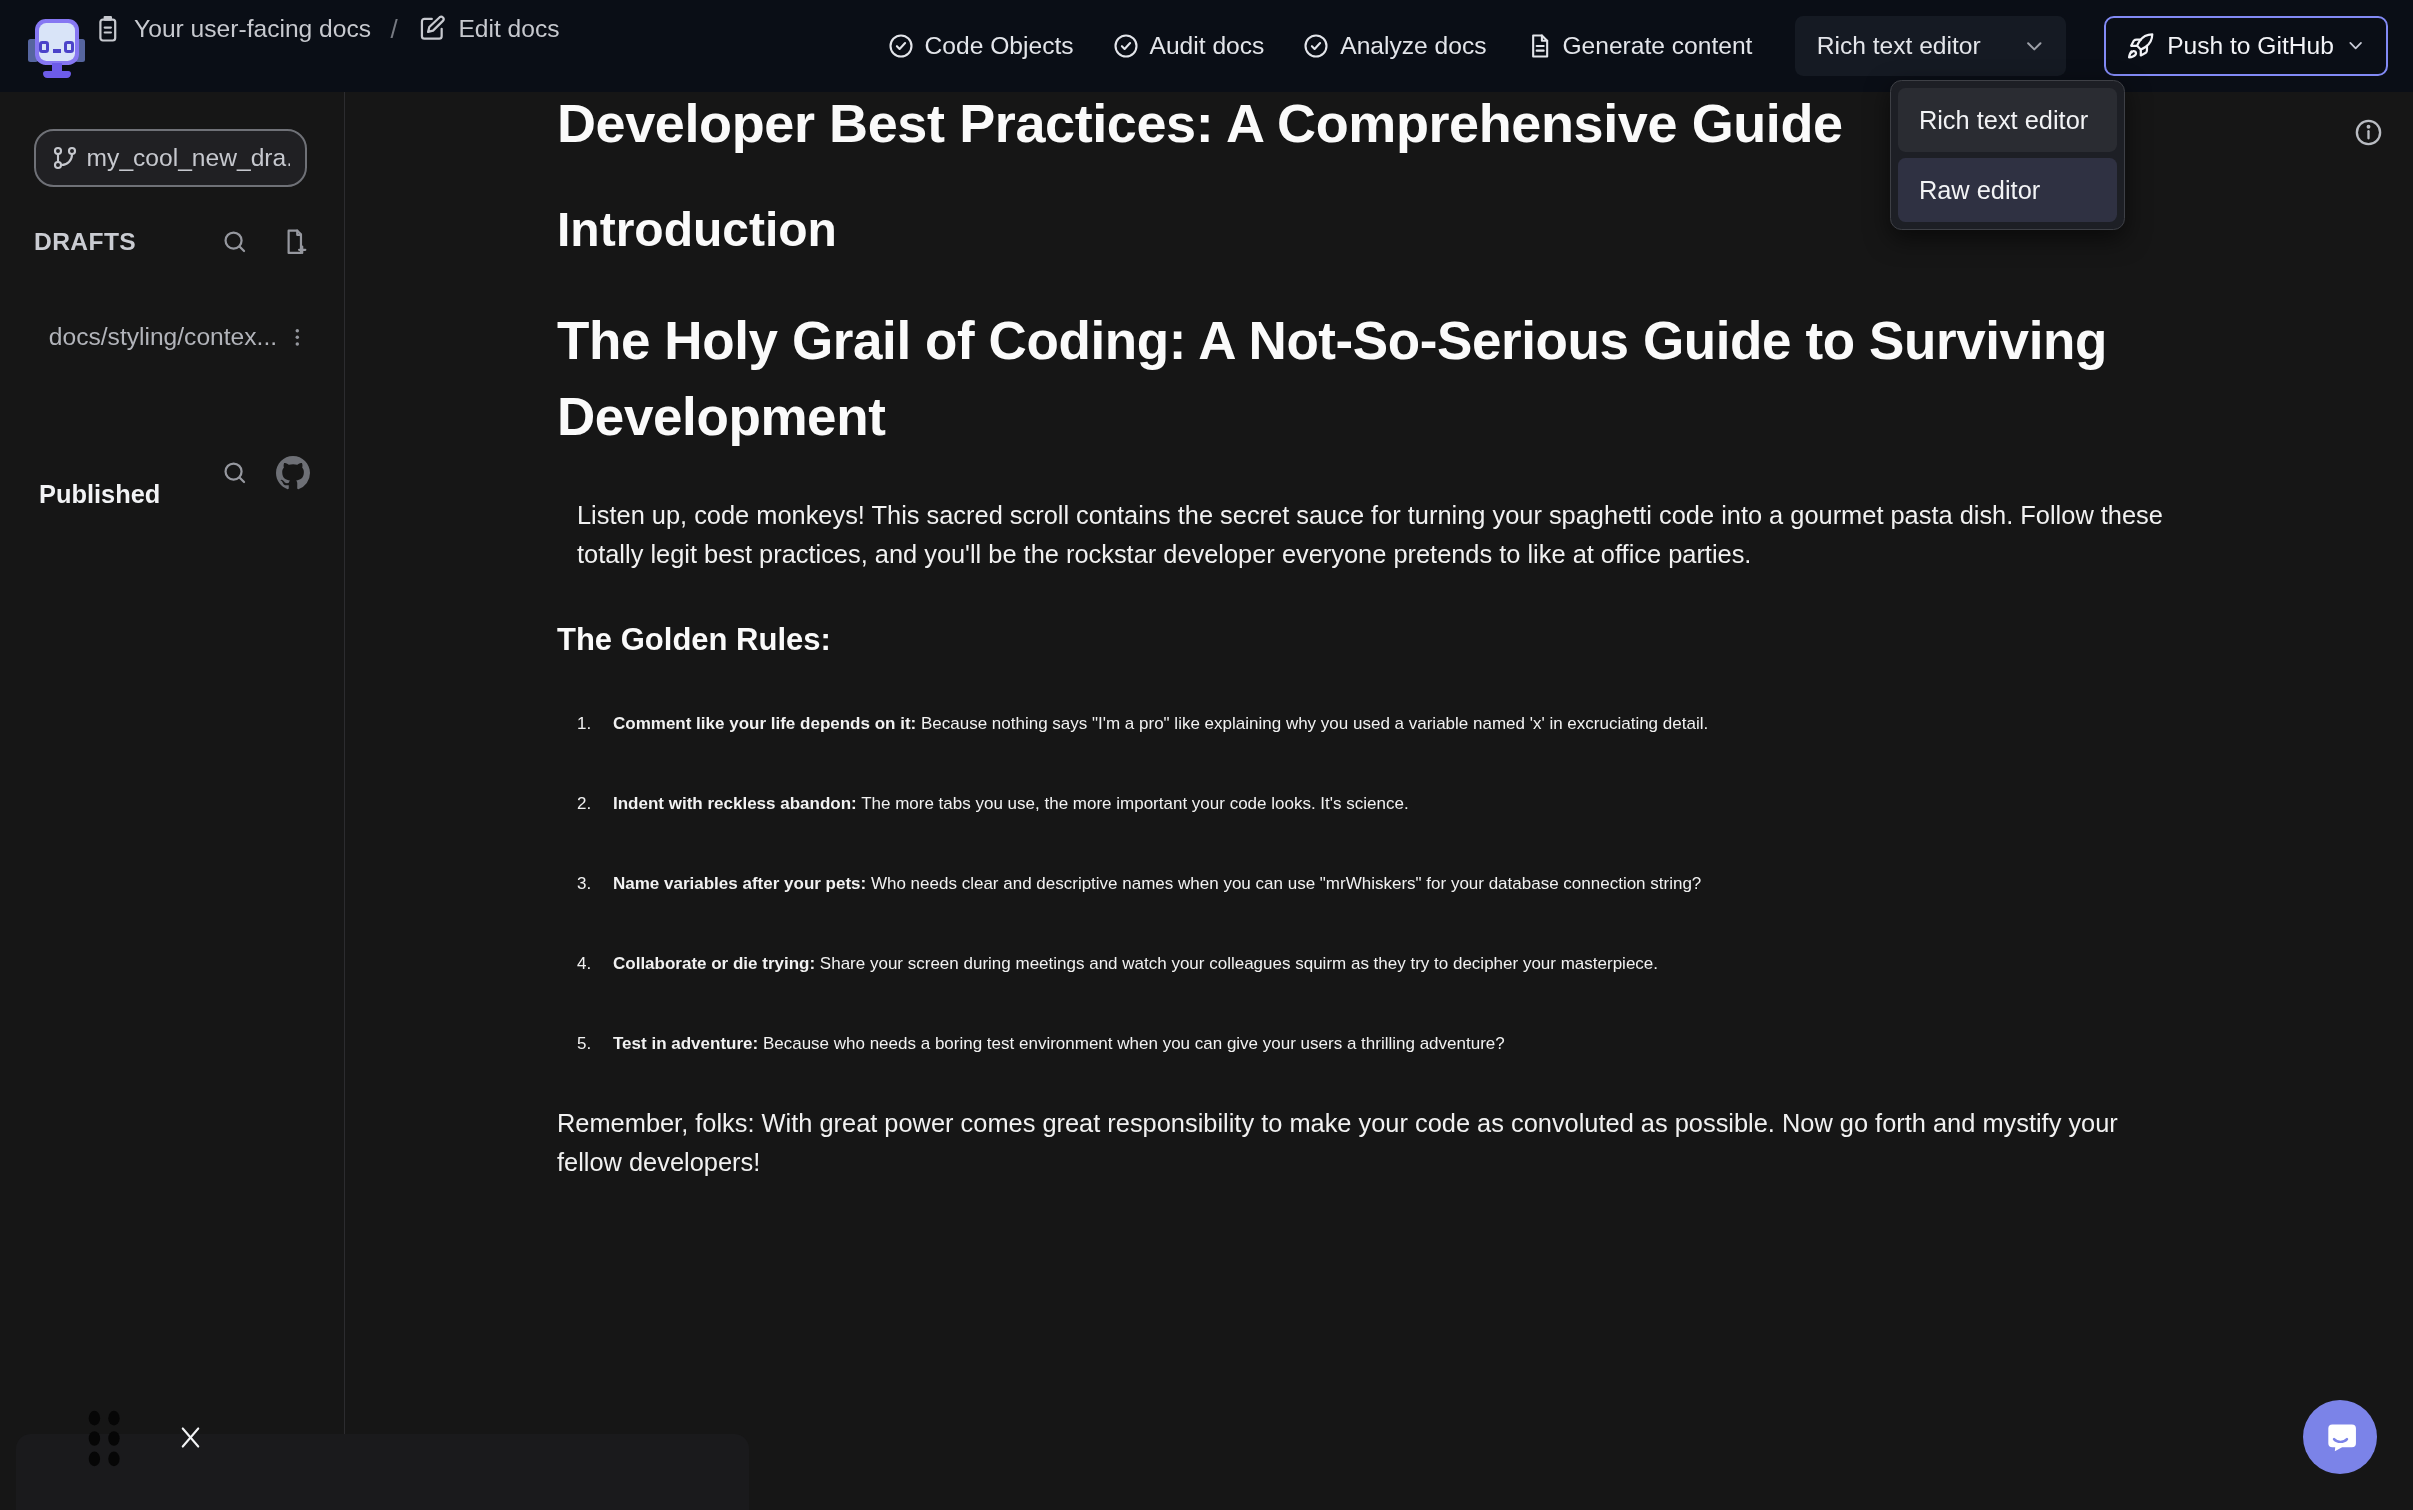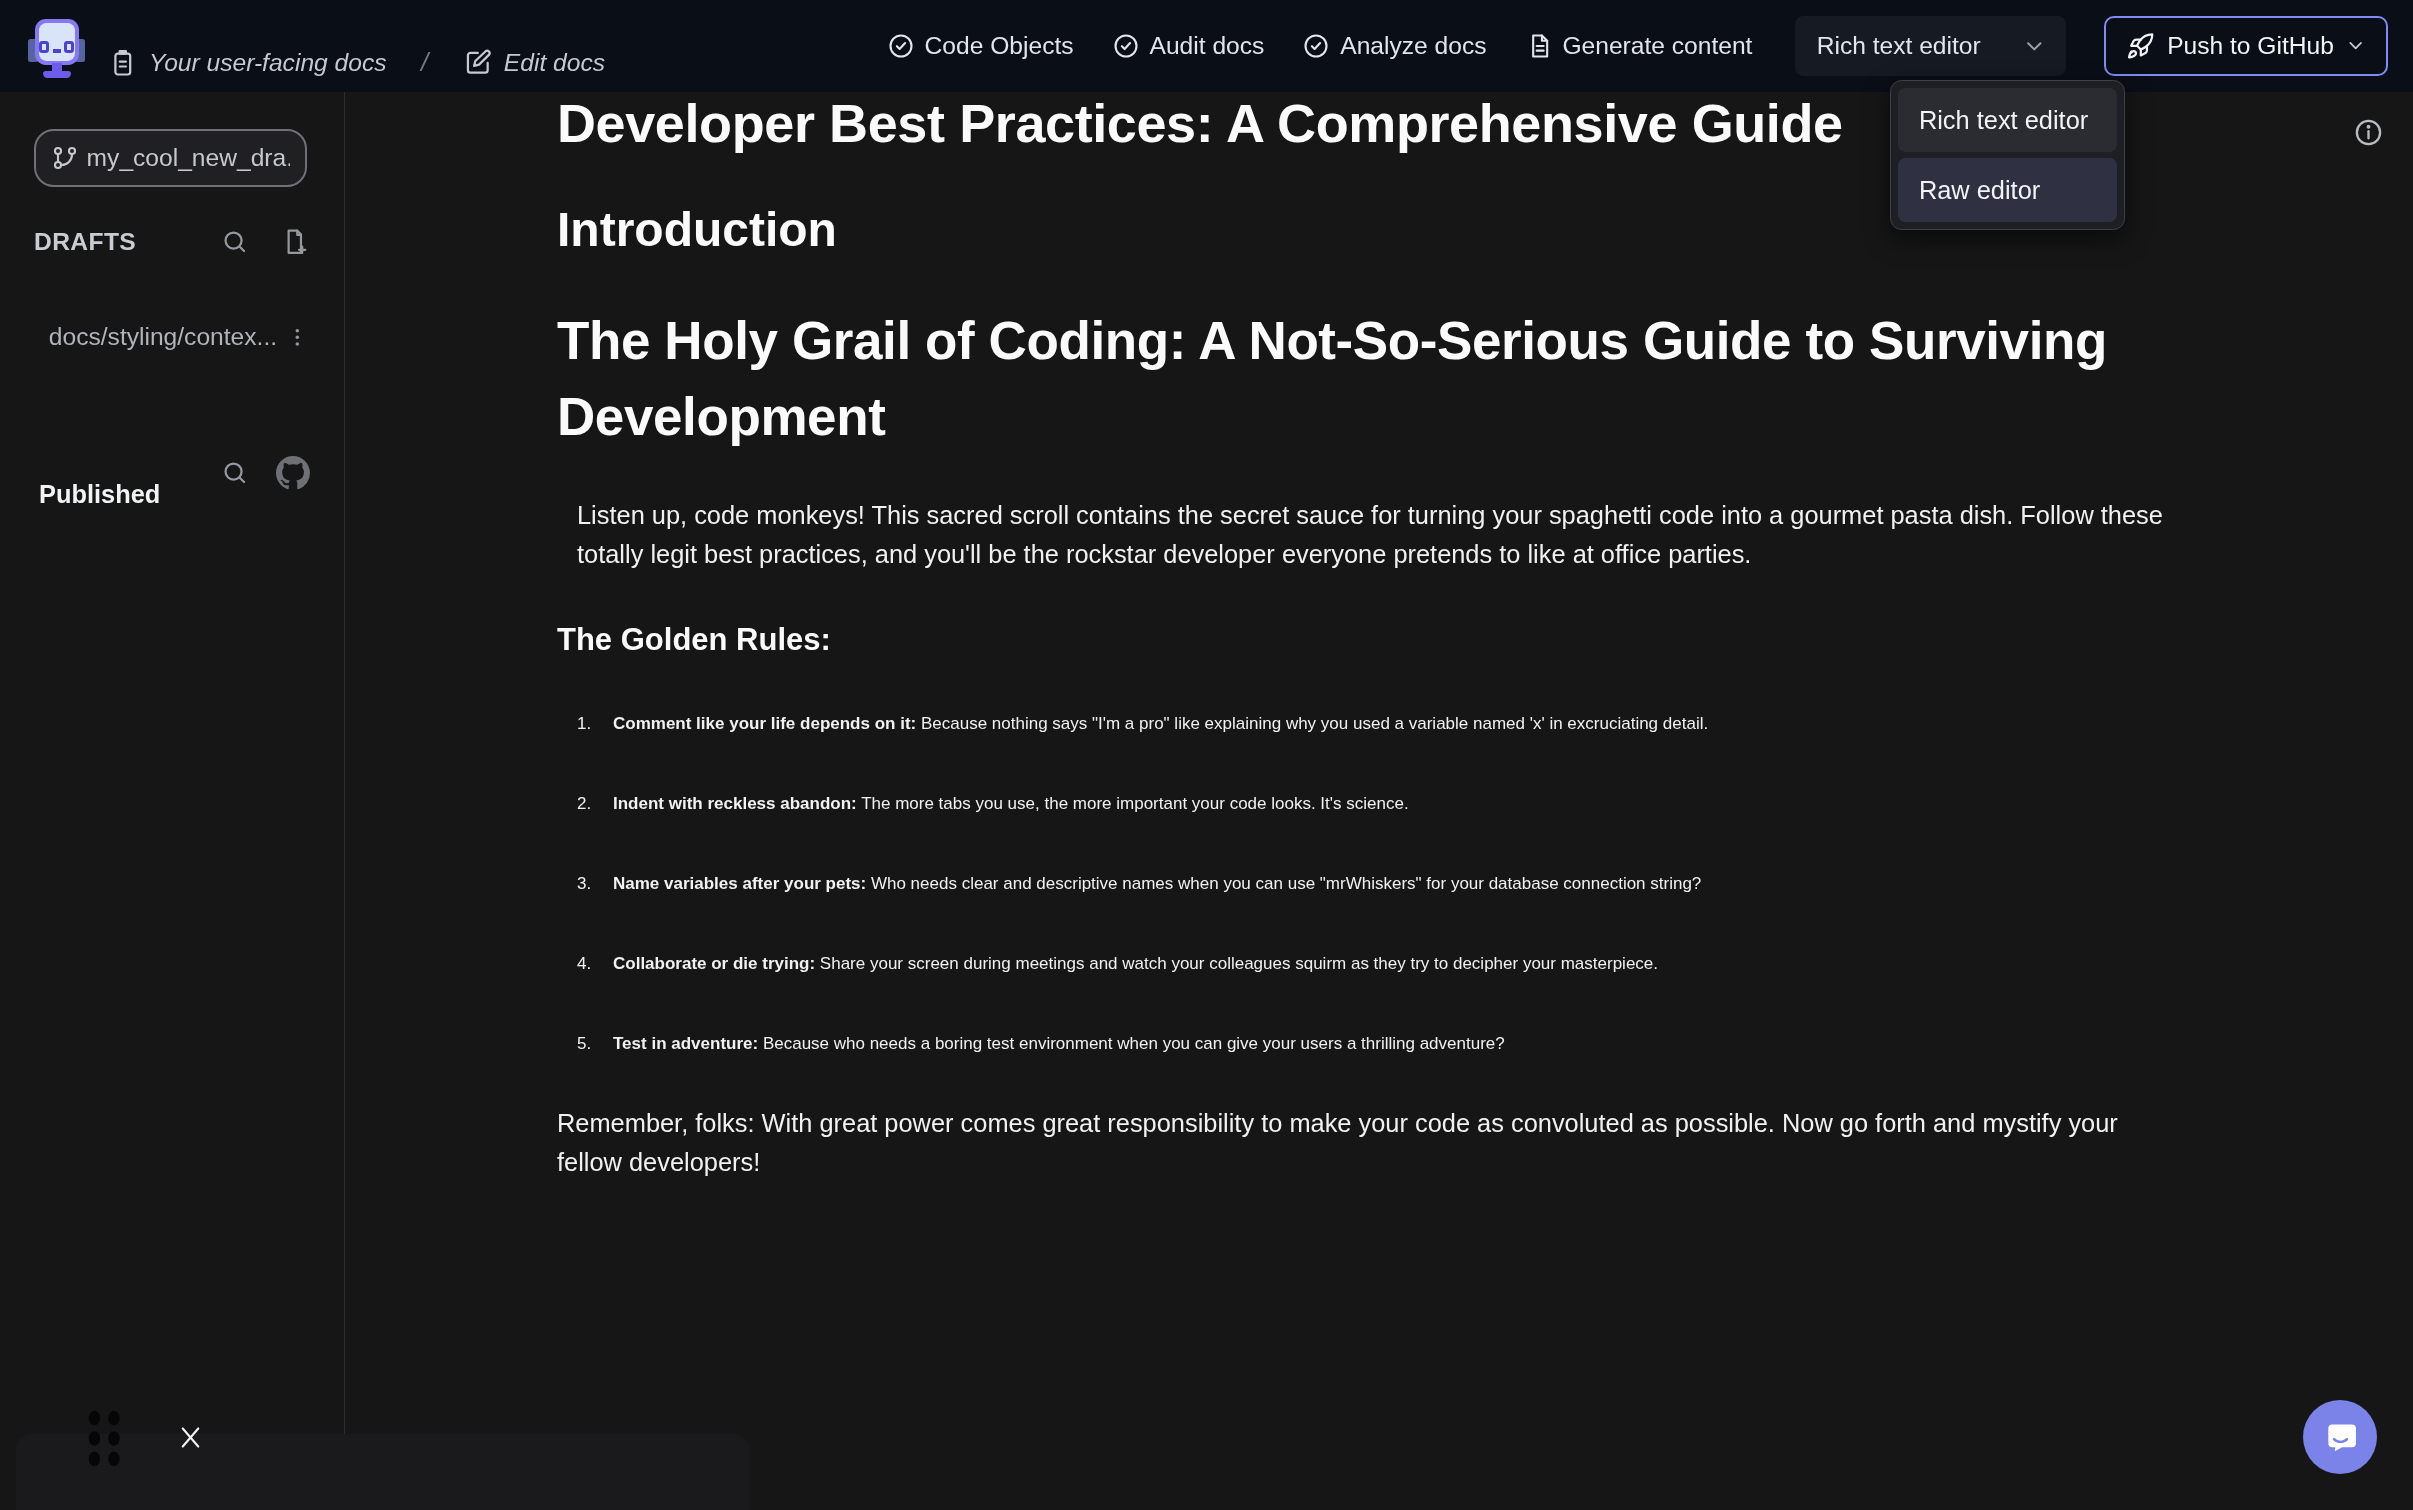--- a/index.html
+++ b/index.html
@@ -2,21 +2,21 @@
 <html style="font-size:13px"><head>
 <meta charset="utf-8">
 <style>
   * { box-sizing: border-box; margin: 0; padding: 0; }
   html,body { width:2413px; height:1510px; overflow:hidden; background:#161616;
               font-family:"Liberation Sans", sans-serif; }
 
   
   .navbar { position:absolute; left:0; top:0; width:2413px; height:92px;
             background:#0a0e16; display:flex; align-items:center; padding:0 24.6px 0 28px; }
-  .nav-left { display:flex; align-items:flex-end; gap:23px;font-style:italic; }
+  .nav-left { display:flex; align-items:flex-start; gap:8px; }
   .crumb { display:flex; align-items:center; gap:11.5px; color:#c7c9cf; font-size:24.6px; }
   .crumb-sep { color:#777a82; font-size:26px; margin:0 11.5px; }
   .nav-right { margin-left:auto; display:flex; align-items:center; gap:38px; }
   .nav-item { display:flex; align-items:flex-end; gap:9.9px; color:#e3e5ea; font-size:24.6px; cursor:pointer; }
   .mode-trigger { width:271px; height:60px; background:#151a23; border-radius:8.2px;
                   display:flex; align-items:center; justify-content:space-between;
                   padding:0 19.7px 0 21.3px; color:#e3e5ea; font-size:24.6px; cursor:pointer; margin-left:4.9px; }
   .push-btn { height:60px; border:2.5px solid #828af5; border-radius:9.9px; background:transparent;
               display:flex; align-items:center; gap:11.5px; padding:0 19.7px; color:#f2f3f7; font-size:24.6px; cursor:pointer; }
 

